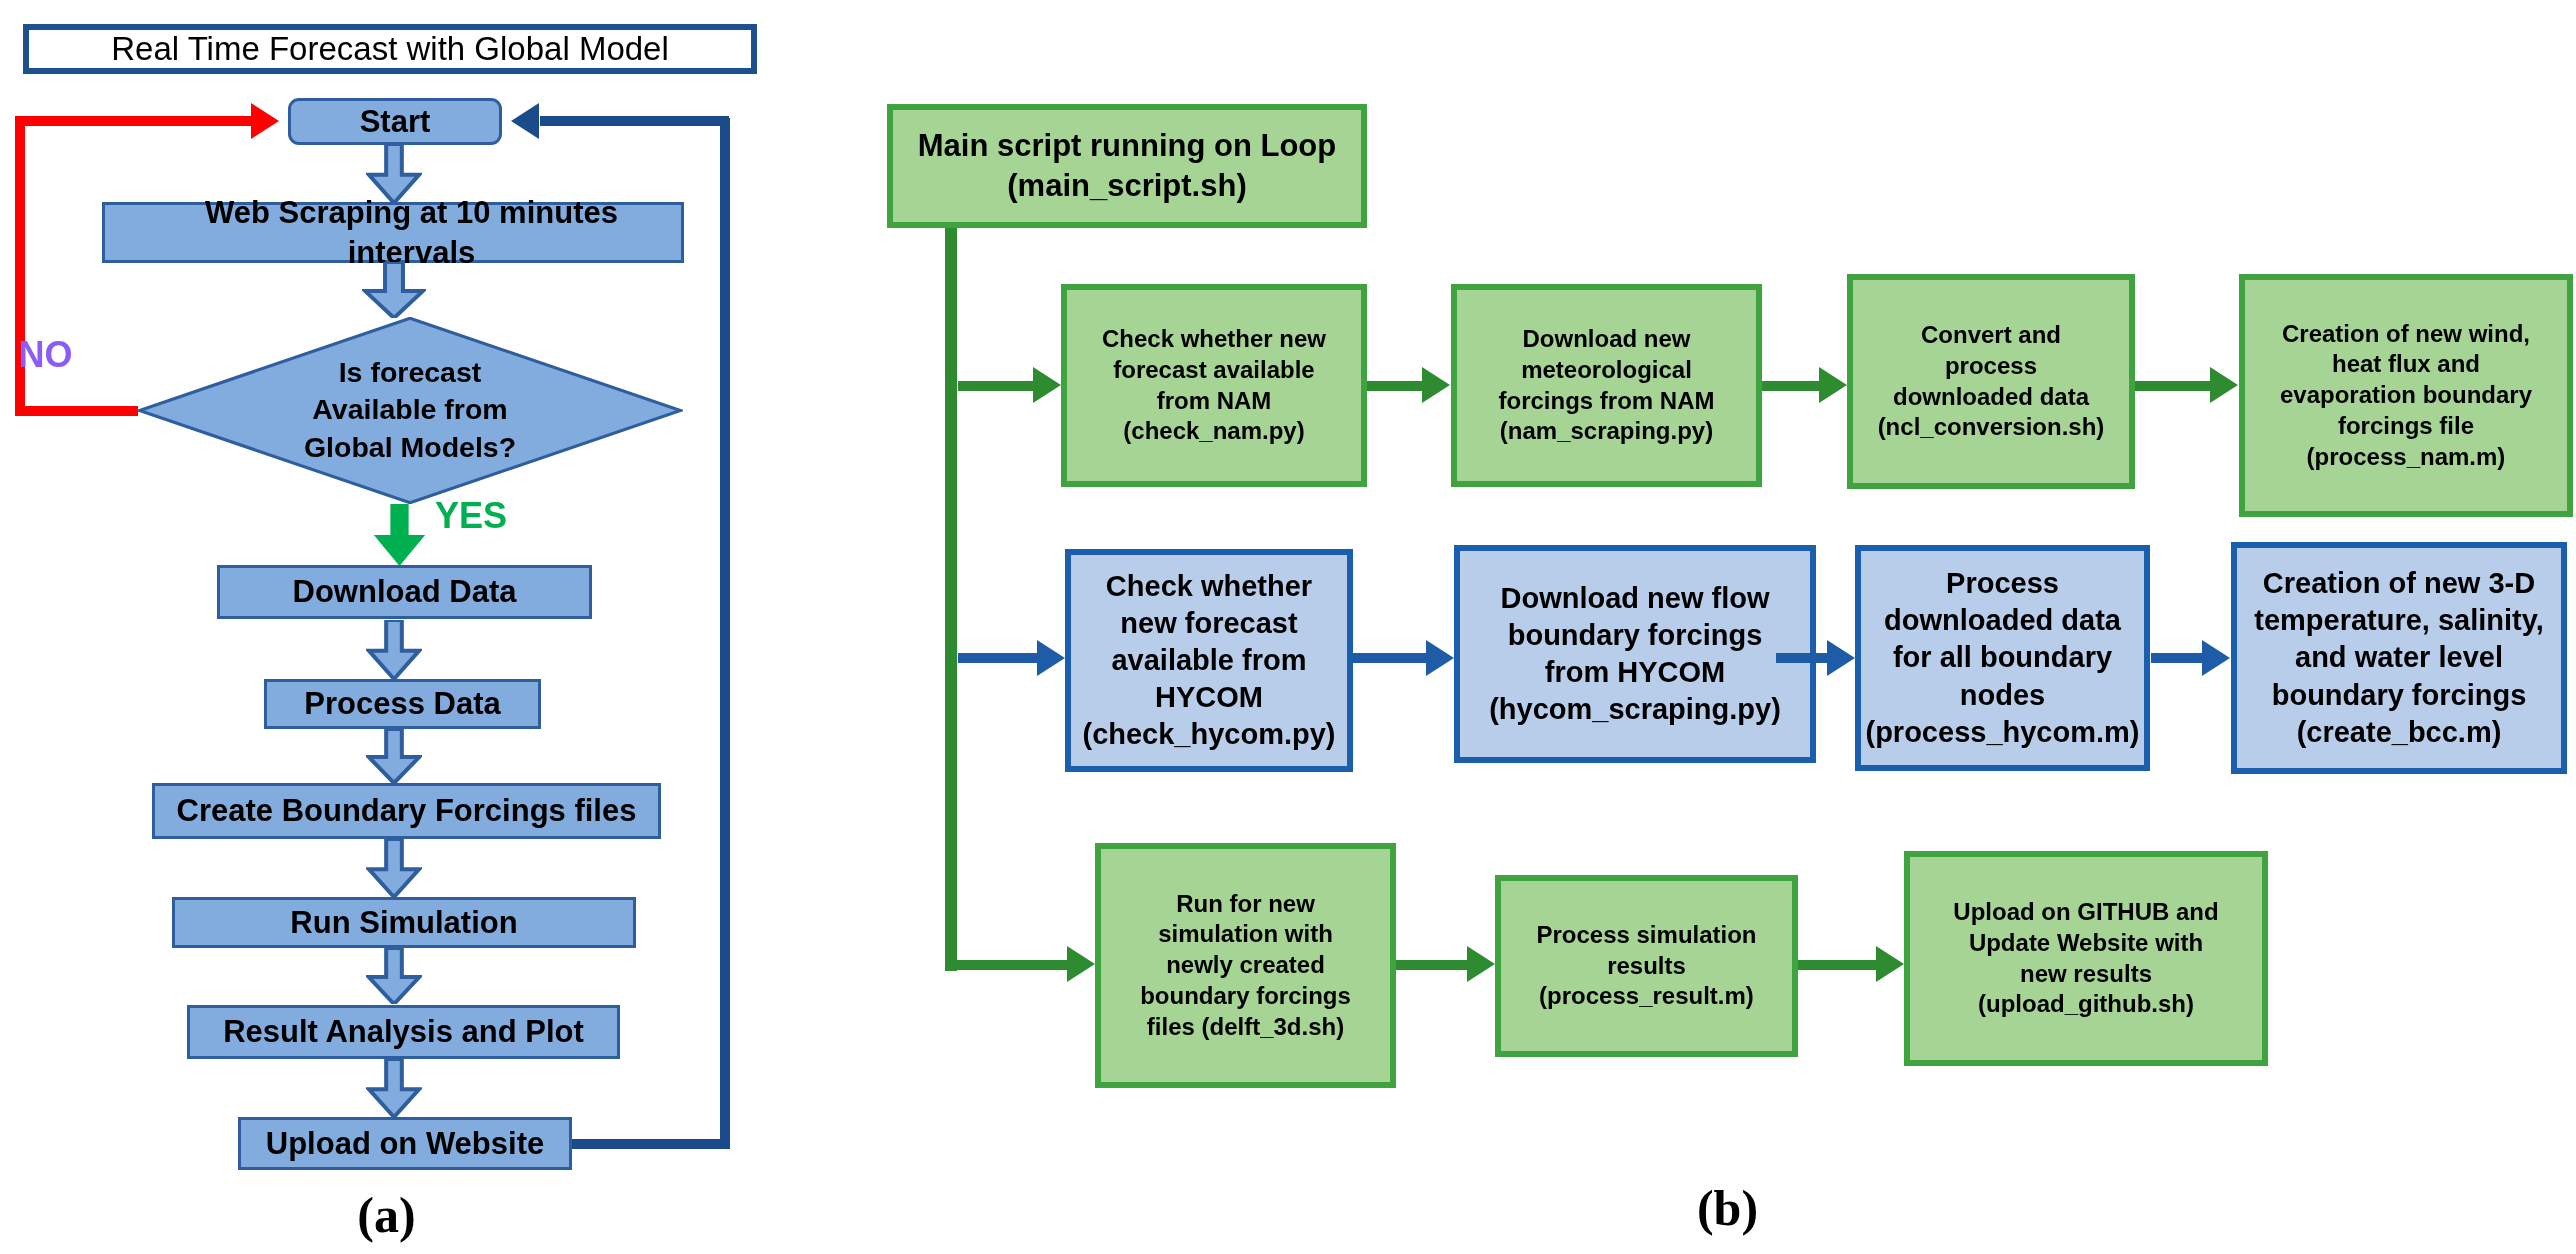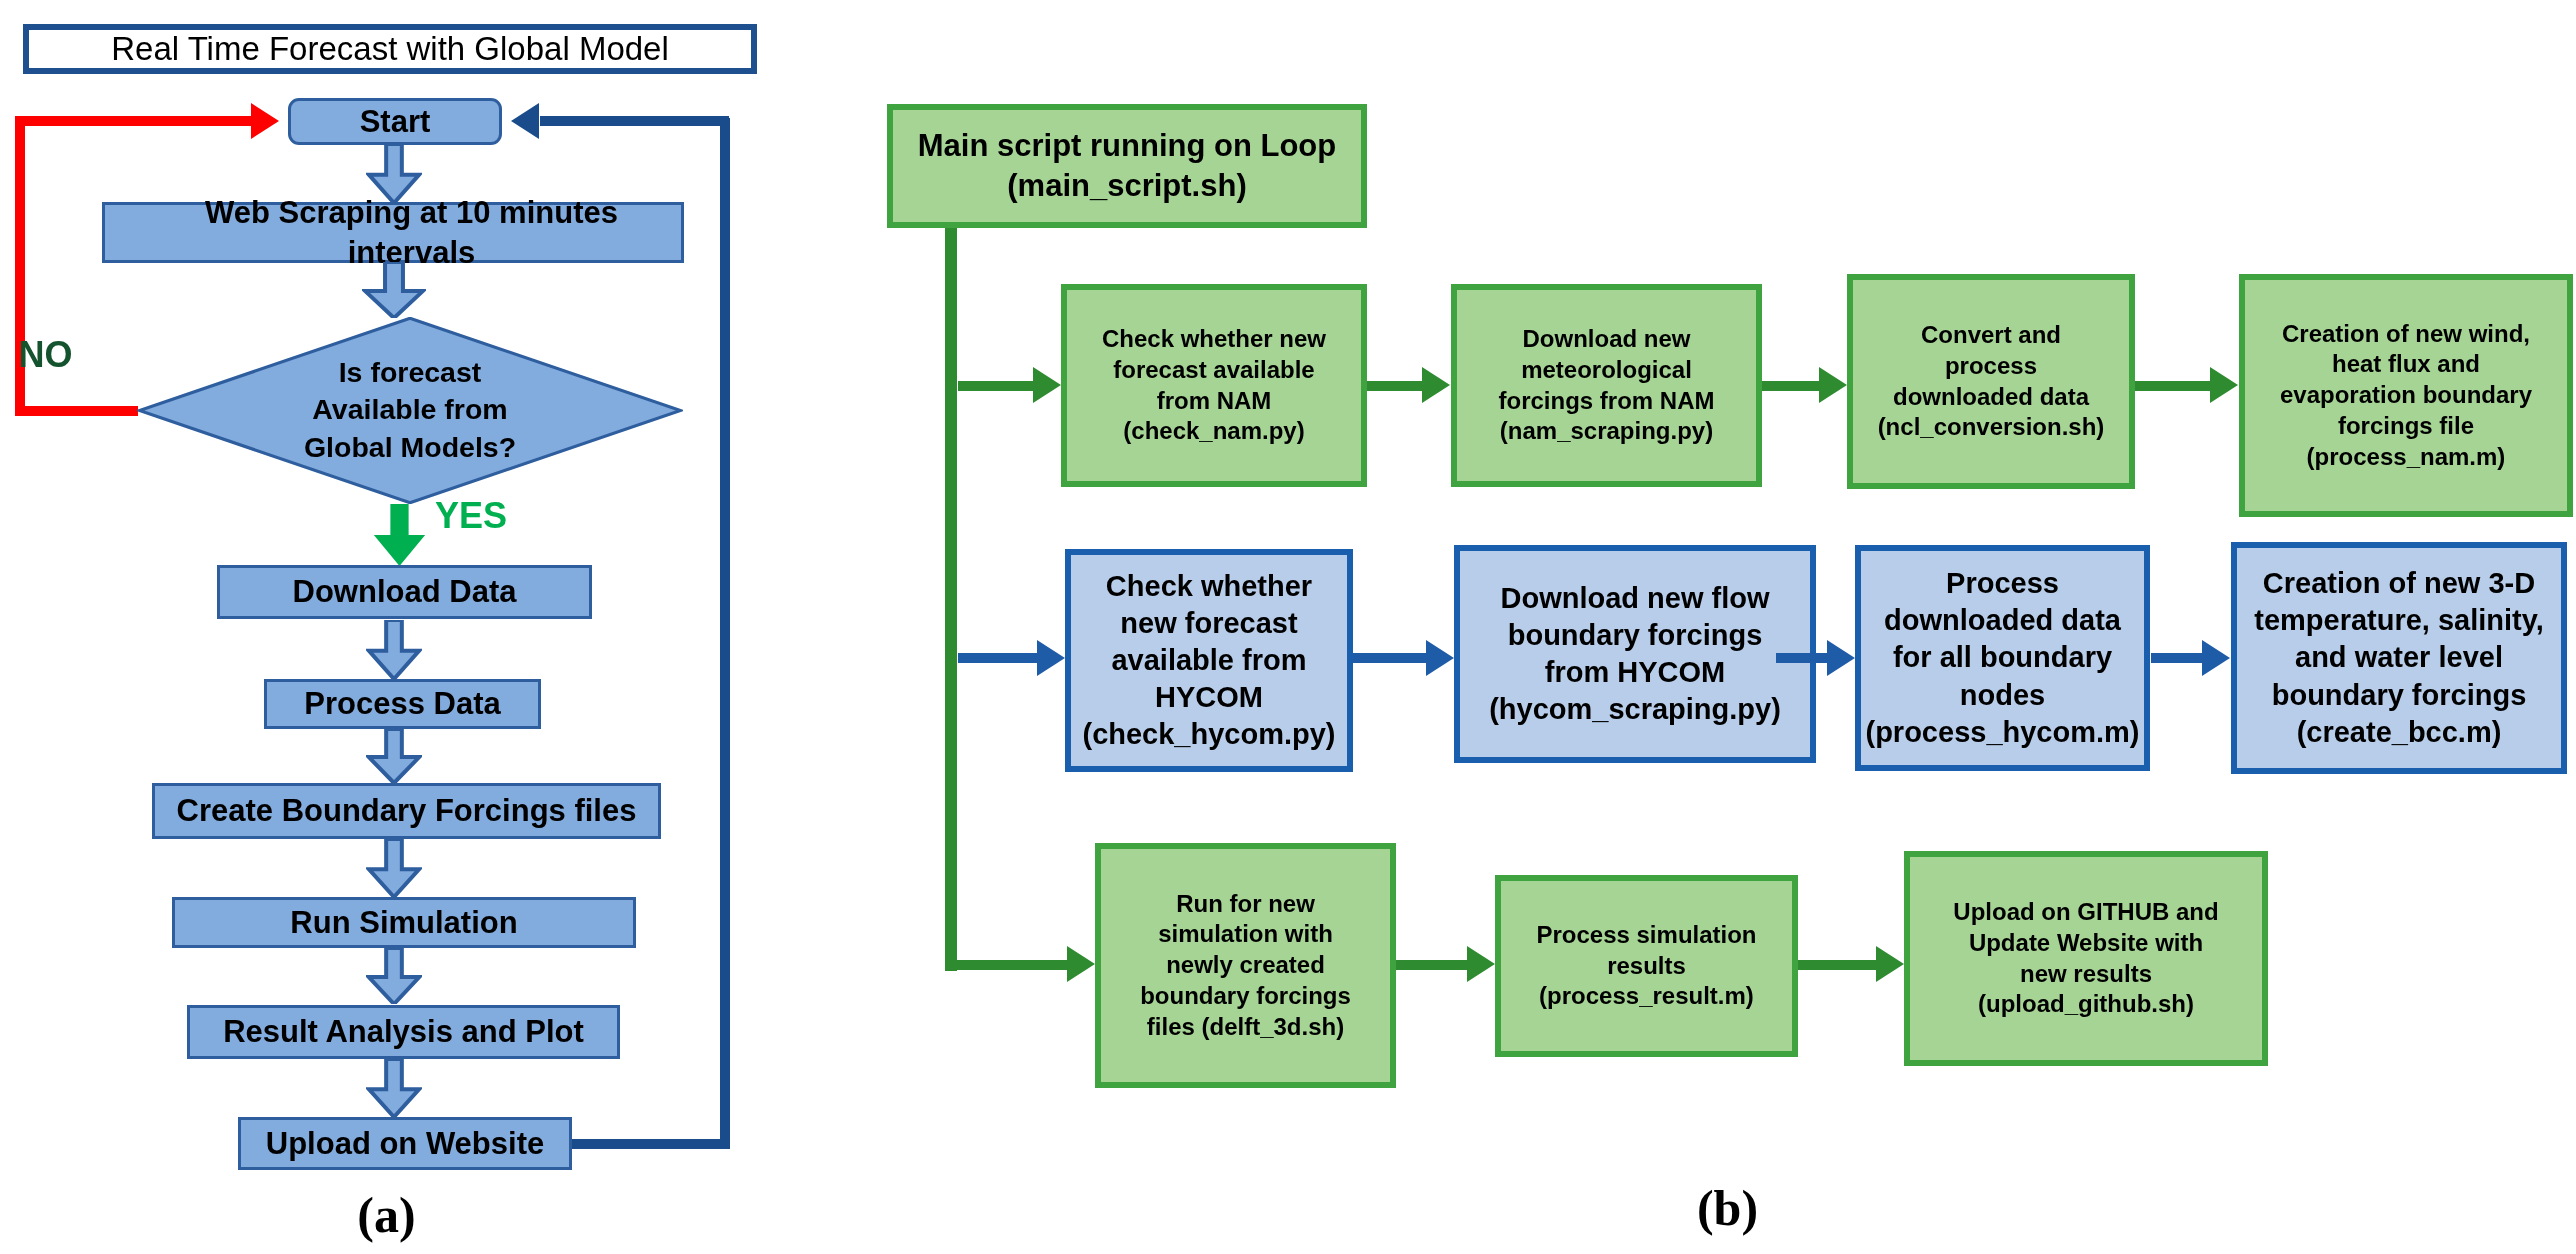--- a/index.html
+++ b/index.html
@@ -37,21 +37,21 @@
 <body>
 
 <div class="canvas">
 
   <div class="titlebox" style="left:23px;top:23.5px;width:734px;height:50px;">Real Time Forecast with Global Model</div>
 
   <div class="vline redc" style="left:15px;top:118px;height:293px;"></div>
   <div class="hline redc" style="left:15px;top:406px;width:123px;"></div>
   <div class="hline redc" style="left:15px;top:116px;width:238px;"></div>
   <div class="tri-r tred" style="left:251px;top:103px;"></div>
-  <div class="sidelabel" style="left:18.6px;top:334px;color:#14532d;">NO</div>
+  <div class="sidelabel" style="left:18.6px;top:334px;color:#8b5cf6;">NO</div>
 
   <div class="hline navy" style="left:568px;top:1139px;width:158px;"></div>
   <div class="vline navy" style="left:720px;top:118px;height:1031px;"></div>
   <div class="hline navy" style="left:540px;top:116px;width:189px;"></div>
   <div class="tri-l tnavy" style="left:511px;top:103px;"></div>
 
   <div class="box abox startbox" style="left:288px;top:98px;width:214px;height:47px;">Start</div>
 
   <svg class="blockarrow" style="left:366px;top:144px;" width="56" height="59" viewBox="0 0 100 100" preserveAspectRatio="none">
     <polygon points="36,0 64,0 64,52 95,52 50,100 5,52 36,52" fill="#82ABDE" stroke="#2E5E9E" stroke-width="4" vector-effect="non-scaling-stroke"></polygon>

